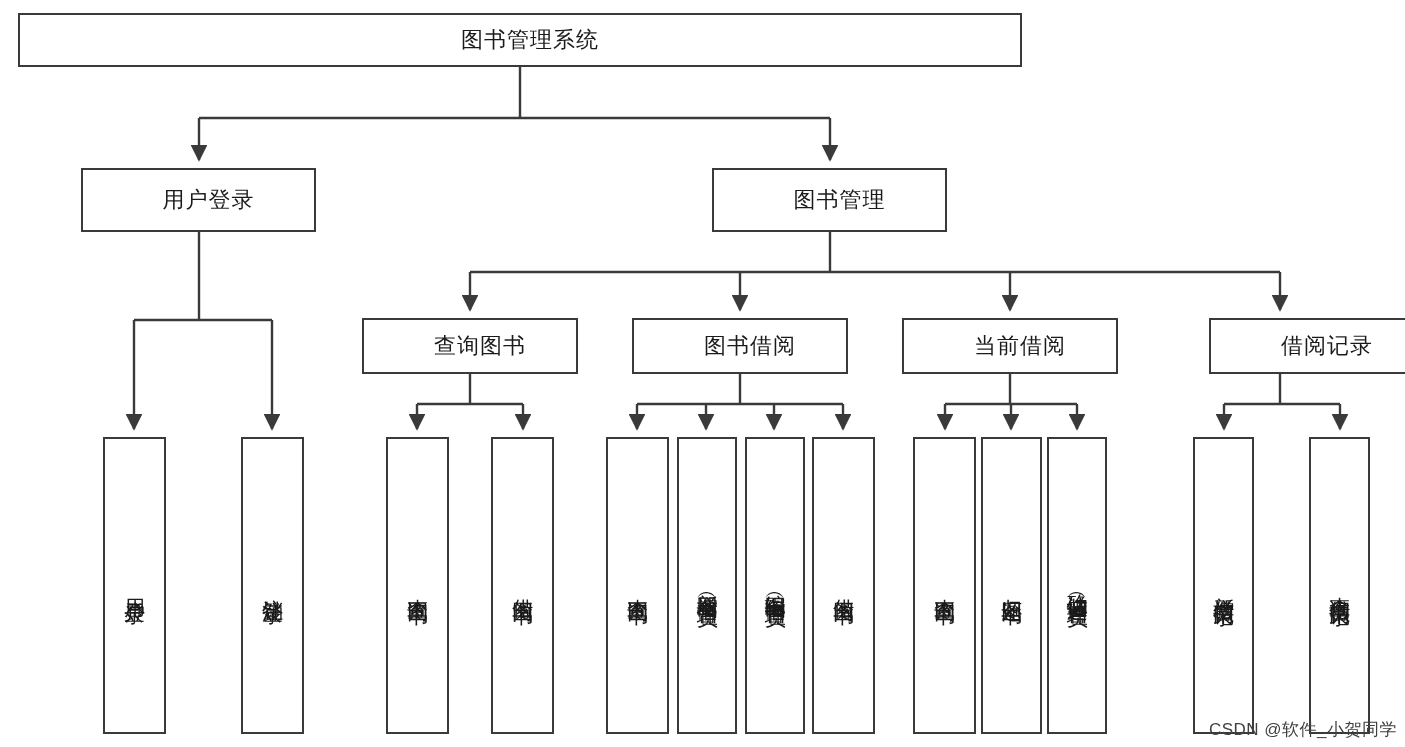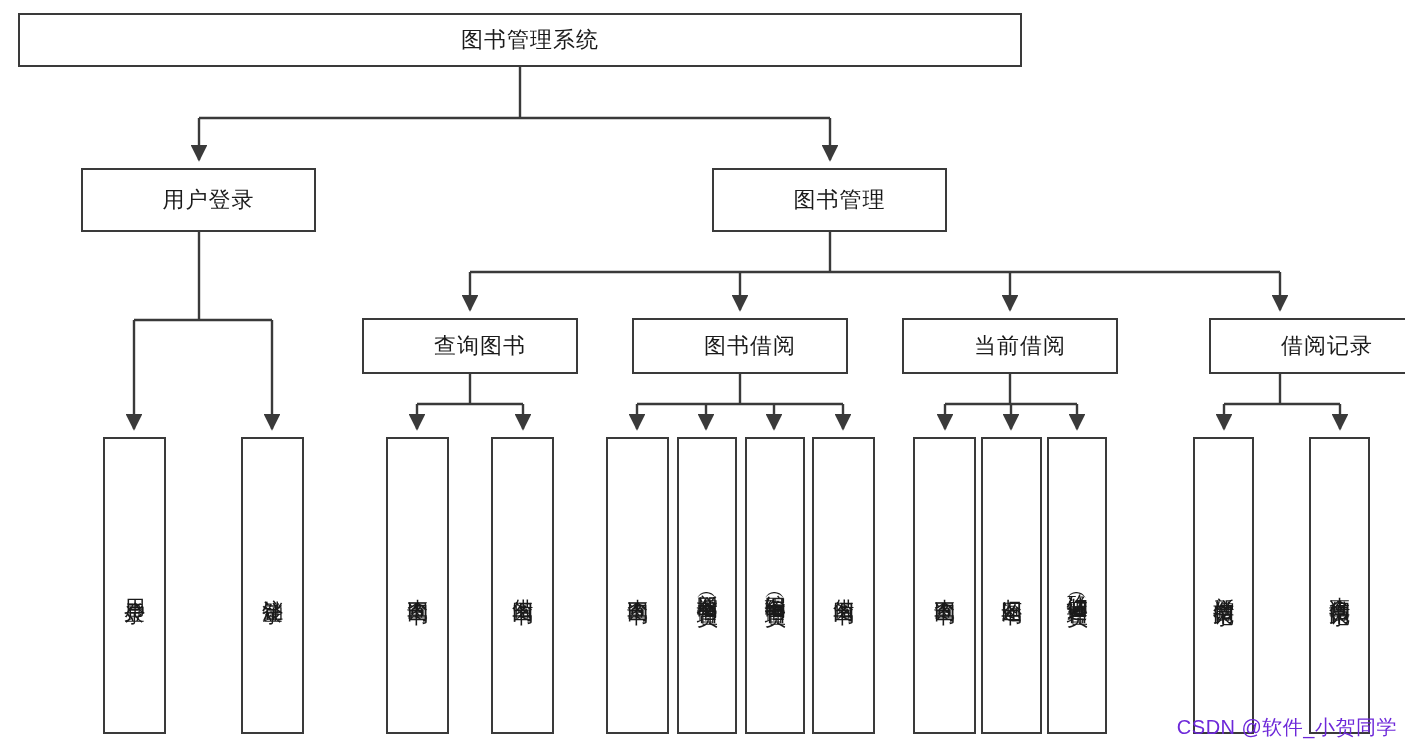--- a/index.html
+++ b/index.html
@@ -51,22 +51,22 @@
   }
   .node.vert .vlabel {
     writing-mode: vertical-rl;
     text-orientation: upright;
     white-space: nowrap;
   }
   .watermark {
     position: absolute;
     right: 8px;
     bottom: 6px;
-    font-size: 20px;
-    color: #6d28d9;
+    font-size: 17px;
+    color: #404040;
     letter-spacing: 0.5px;
     white-space: nowrap;
   }
 </style>
 </head>
 <body>
 
 <div id="canvas">
 
   <svg id="edges" viewBox="0 0 1405 747">

